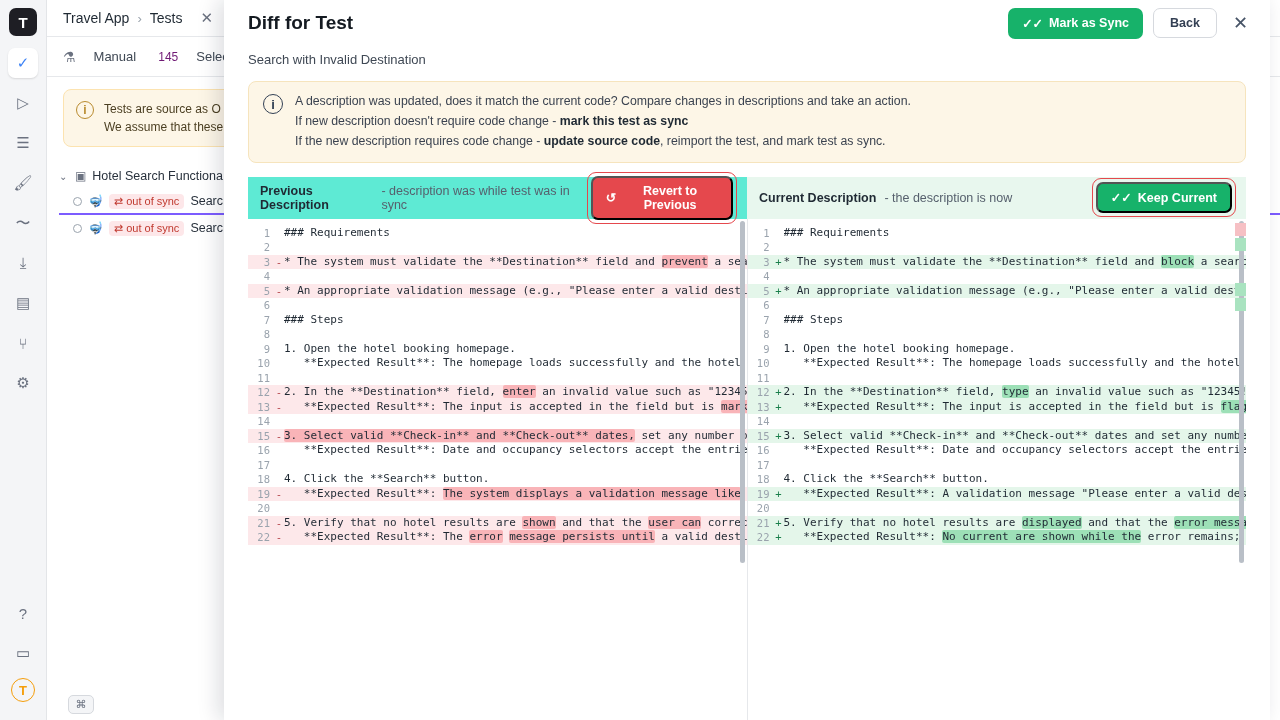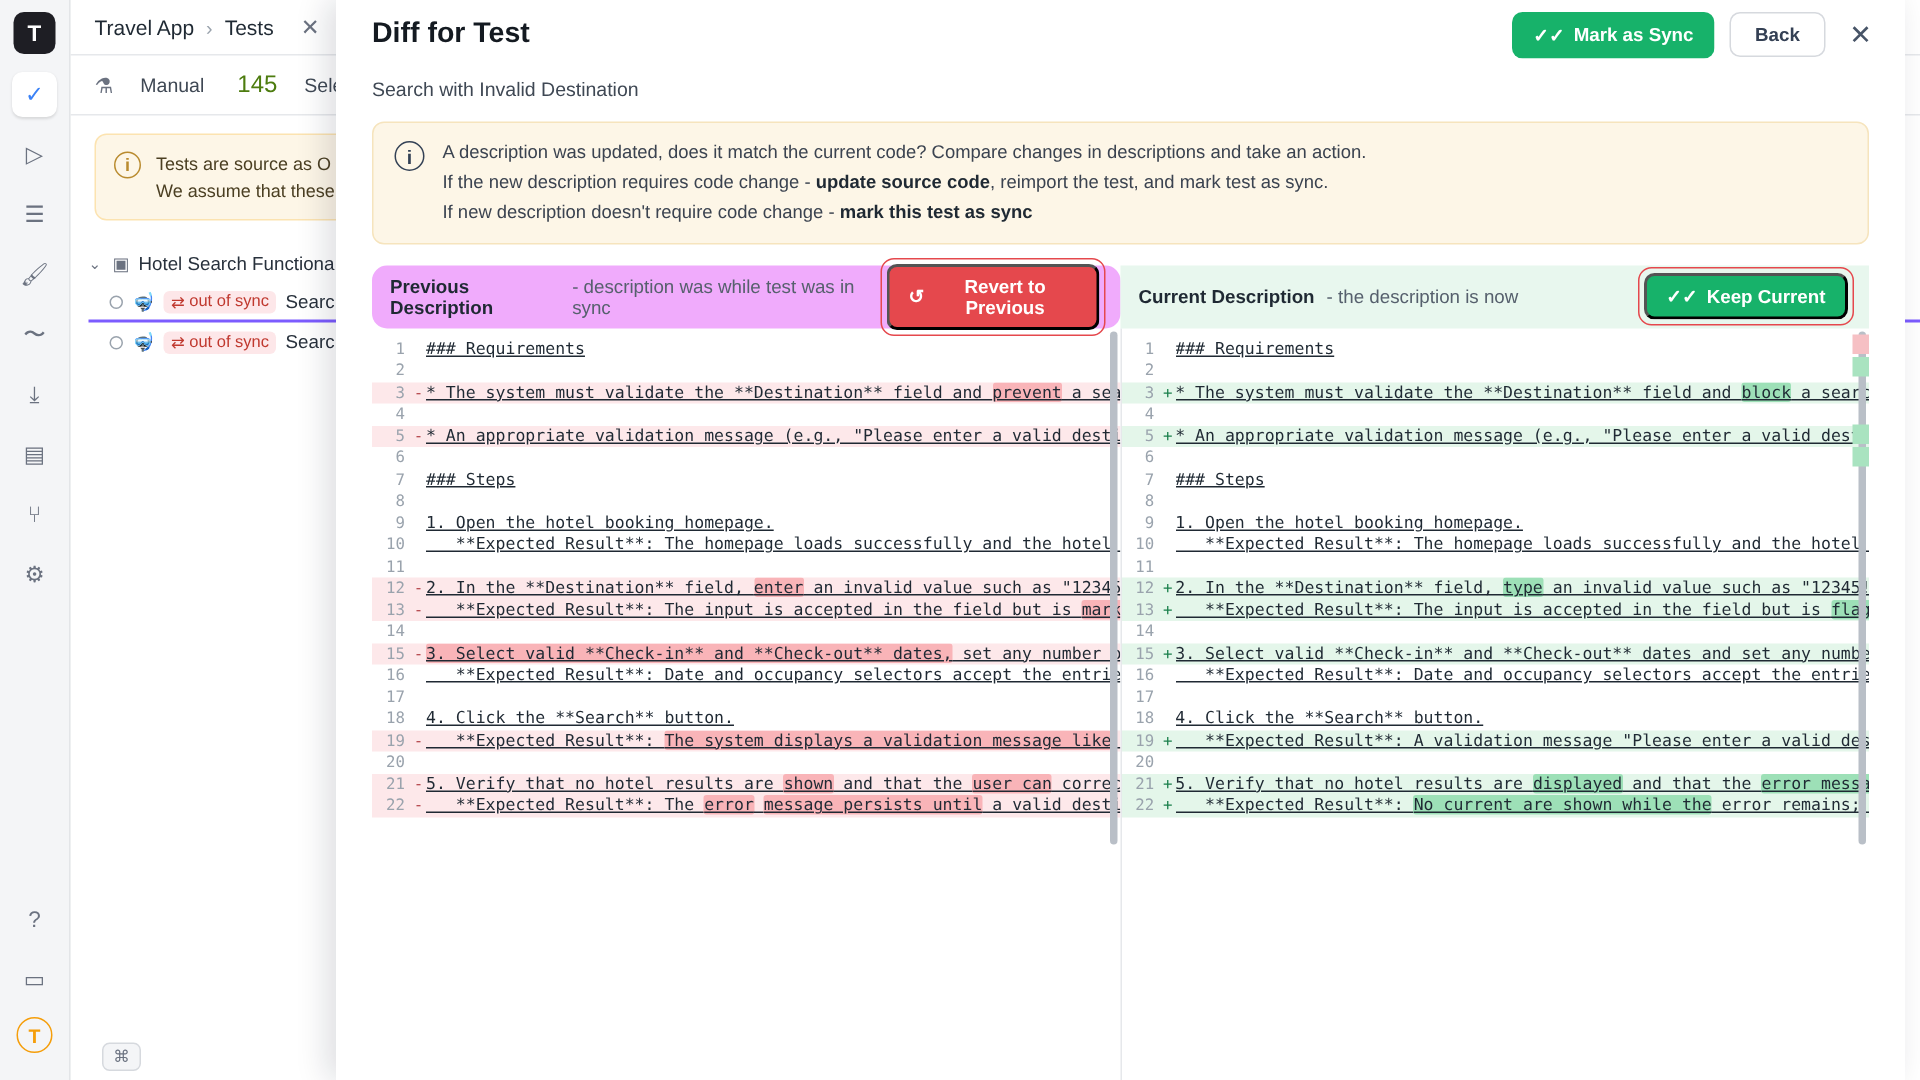--- a/index.html
+++ b/index.html
@@ -89,21 +89,21 @@
     height: 40px;
     display: flex;
     align-items: center;
     gap: 18px;
     padding-left: 16px;
     border-bottom: 1px solid #e6e8eb;
     font-size: 13px;
     color: #3f4854;
   }
   .subtab { display: flex; align-items: center; gap: 22px; }
-  .subtab .count { color: #4d7c0f; font-size: 16px; }
+  .subtab .count { color: #701a75; font-size: 12px; }
   .subtab-icon { color: #6b7280; font-size: 14px; }
 
   .notice {
     margin: 12px 16px 0 16px;
     border: 1px solid #fce3b0;
     background: #fdf6e7;
     border-radius: 8px;
     padding: 10px 12px;
     display: flex;
     gap: 10px;
@@ -269,21 +269,21 @@
   .diff-head-cell {
     flex: 1;
     height: 42px;
     display: flex;
     align-items: center;
     padding: 0 10px 0 12px;
     font-size: 12.5px;
     gap: 8px;
     position: relative;
   }
-  .diff-head-cell.prev { background: #f0abfc; border-radius: 10px; }
+  .diff-head-cell.prev { background: #5eead4; }
   .diff-head-cell.curr { background: #e8f7ee; }
   .diff-head-cell .label { font-weight: bold; color: #1f2933; }
   .diff-head-cell .sub { color: #56606d; }
   .head-btn-wrap {
     margin-left: auto;
     border: 1.5px solid #e5484d;
     border-radius: 9px;
     padding: 3px;
   }
   .head-btn-wrap.green { border-color: #e5484d; }
@@ -346,21 +346,20 @@
     width: 10px;
     flex: 0 0 auto;
     color: #8a939e;
     font-size: 10.5px;
     text-align: center;
   }
   .code-text {
     flex: 1;
     color: #1f2933;
     overflow: hidden;
-    text-decoration: underline;
   }
   .row-del { background: #fde8ea; }
   .row-add { background: #e4f6ea; }
   .row-del .marker { color: #b4454a; }
   .row-add .marker { color: #1a7f4b; }
   .hl-del { background: #f9b4b8; border-radius: 2px; }
   .hl-add { background: #9de0b7; border-radius: 2px; }
 
   .pane-scroll {
     position: absolute;
@@ -484,24 +483,24 @@
       <span class="icon-close">✕</span>
     </div>
 
     <div class="modal-subtitle">Search with Invalid Destination</div>
 
     <div class="info-banner">
       <div class="notice-icon">i</div>
       <div class="info-lines">
         <div>A description was updated, does it match the current code? Compare changes in descriptions and take an action.</div>
         <div>
+          <span>If new description doesn't require code change - </span><b>mark this test as sync</b>
+        </div>
+        <div>
           <span>If the new description requires code change - </span><b>update source code</b><span>, reimport the test, and mark test as sync.</span>
-        </div>
-        <div>
-          <span>If new description doesn't require code change - </span><b>mark this test as sync</b>
         </div>
       </div>
     </div>
 
     <div class="diff-head">
       <div class="diff-head-cell prev">
         <span class="label">Previous Description</span>
         <span class="sub">- description was while test was in sync</span>
         <span class="head-btn-wrap">
           <button class="btn-revert">

